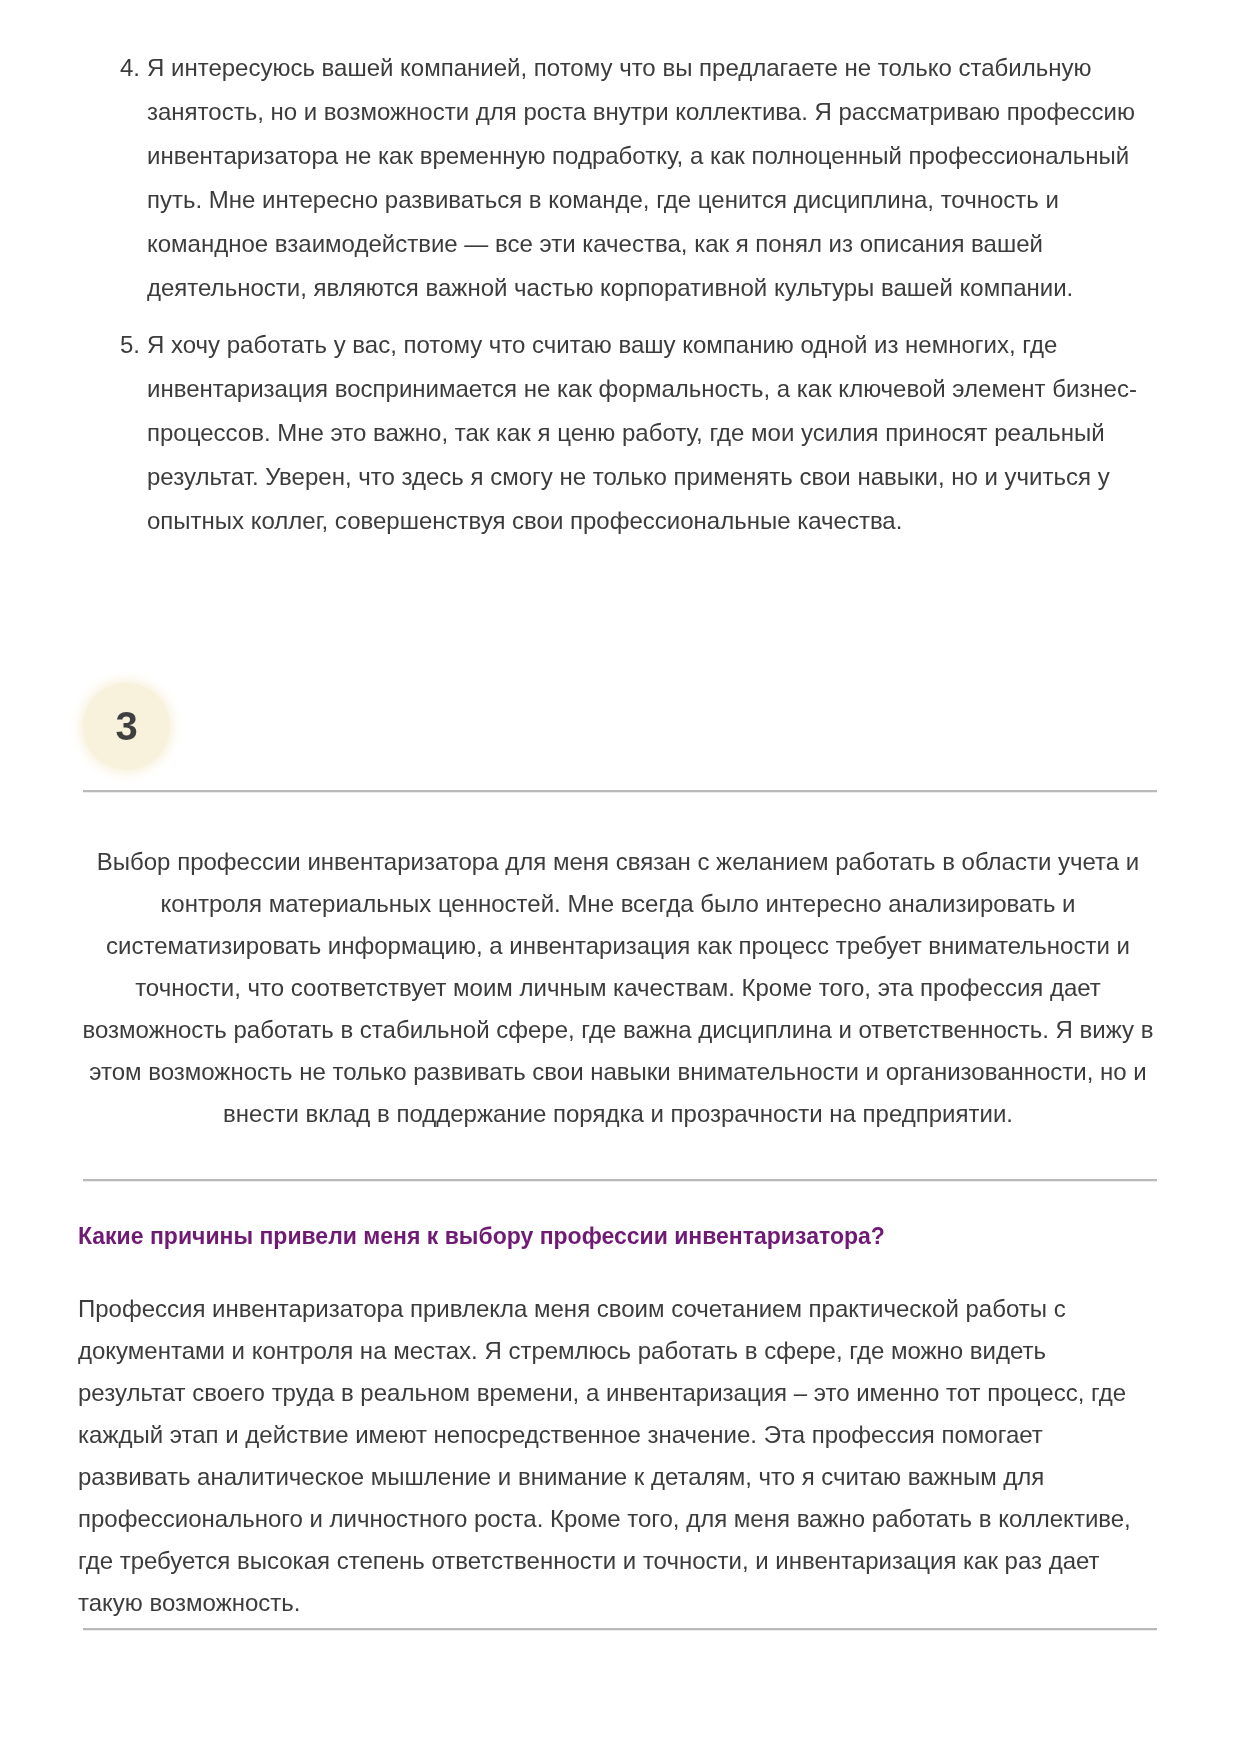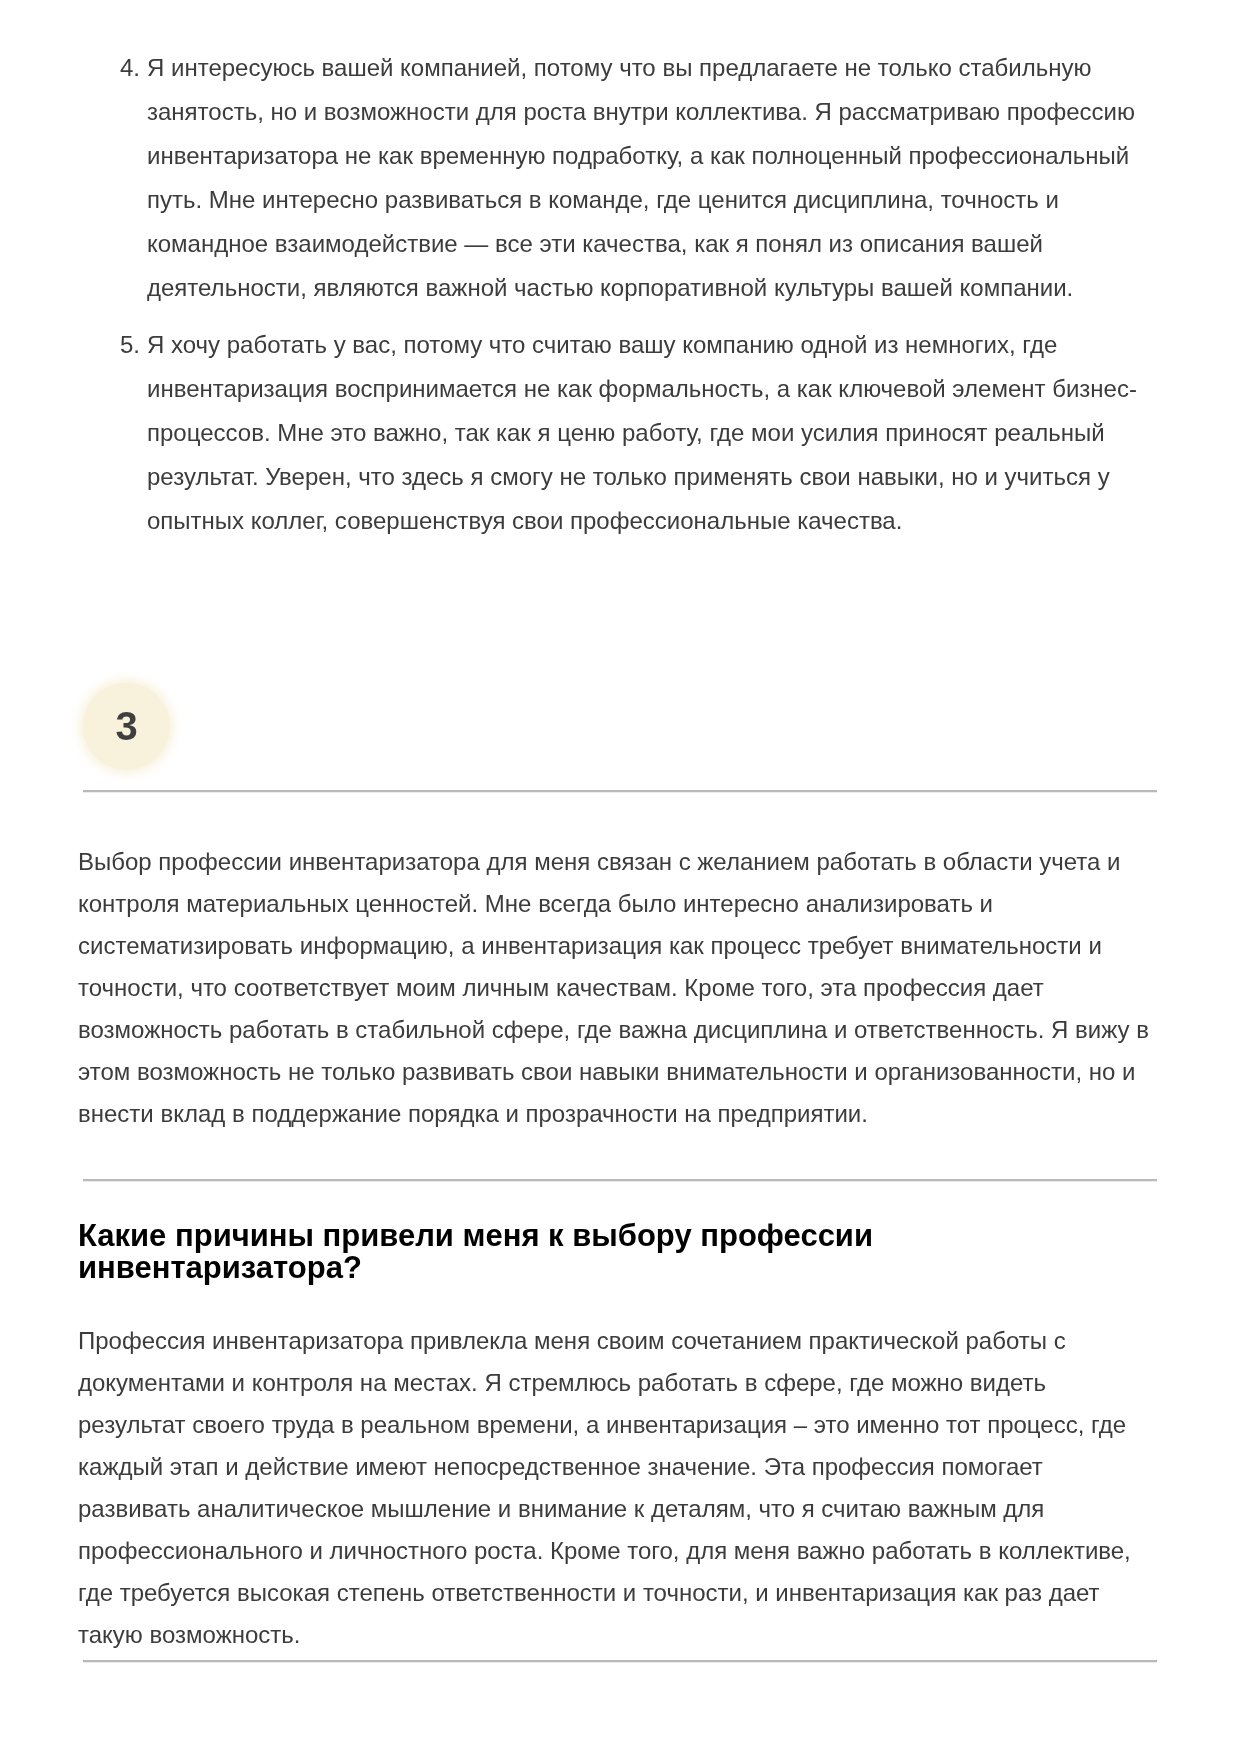--- a/index.html
+++ b/index.html
@@ -83,27 +83,27 @@
   .divider.after-header { margin-top: 20px; }
   .divider.mid          { margin-top: 6px; }
   .divider.end          { margin-top: 4px; }
   
   .para {
     margin: 0;
     font-size: 24px;
     line-height: 42px;
     color: #3c3c3c;
   }
-  .para.first  { margin-top: 48px; }
+  .para.first  { margin-top: 48px; text-align: center; }
   .para.second { margin-top: 36px; }
   .subheading {
     margin: 38px 0 0 0;
-    font-size: 31px;
+    font-size: 23px;
     font-weight: bold;
-    color: #000000;
+    color: #701a75;
     line-height: 32px;
   }
   .spacer-above-mid { height: 38px; }
 </style>
 </head>
 <body>
 
 <div class="page">
   <div class="content">
 

